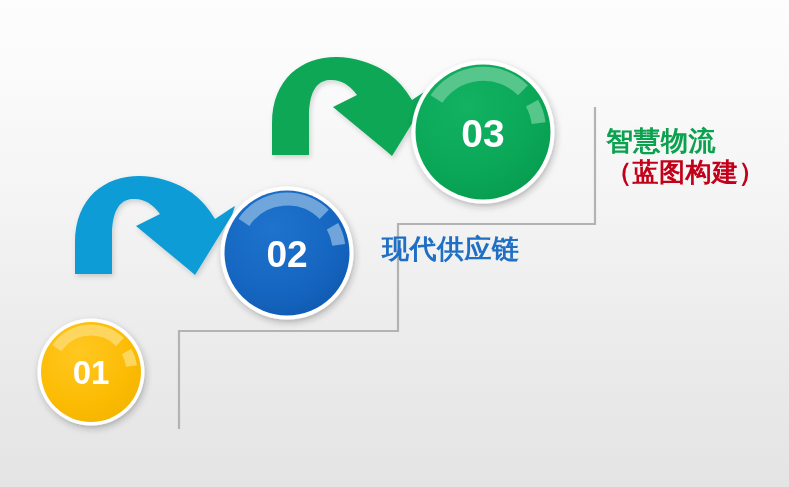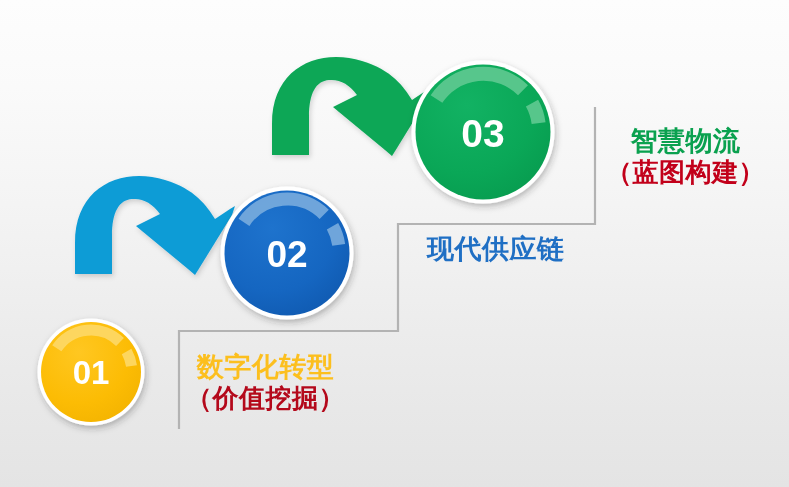--- a/index.html
+++ b/index.html
@@ -26,37 +26,36 @@
     width: 789px;
     height: 487px;
     overflow: visible;
   }
   #stairs-svg { z-index: 1; }
   #arrows-svg { z-index: 2; }
   #circles-svg { z-index: 3; }
   .label-block {
     position: absolute;
     z-index: 4;
-    text-align: center;
     line-height: 1.12;
     white-space: nowrap;
   }
   .label-title {
     font-size: 27px;
     font-weight: bold;
     letter-spacing: 0.5px;
   }
   .label-sub {
     font-size: 26px;
     font-weight: bold;
     letter-spacing: 0.5px;
     margin-top: 2px;
   }
   #label-1 { left: 186px; top: 352px; }
-  #label-2 { left: 427px; top: 234px; }
+  #label-2 { left: 382px; top: 234px; }
   #label-3 { left: 606px; top: 126px; }
   .circle-num {
     font-size: 32px;
     font-weight: bold;
     fill: #ffffff;
     font-family: "Liberation Sans", "DejaVu Sans", sans-serif;
   }
 </style>
 </head>
 <body>
@@ -159,24 +158,20 @@
 
     <g>
       <circle cx="483" cy="132" r="71.5" fill="#ffffff" filter="url(#circshadow)"></circle>
       <circle cx="483" cy="132" r="67.5" fill="url(#gradGreen)"></circle>
       <path d="M 436.5 99.0 A 56 56 0 0 1 523.0 90.3" fill="none" stroke="#5cc78e" stroke-width="14" stroke-linecap="butt" opacity="0.95"></path>
       <path d="M 532.0 103.2 A 56 56 0 0 1 538.6 123.1" fill="none" stroke="#5cc78e" stroke-width="14" stroke-linecap="butt" opacity="0.95"></path>
       <text class="circle-num" x="483" y="147" text-anchor="middle" style="font-size:39px;">03</text>
     </g>
   </svg>
 
-  <div class="label-block" id="label-1">
-    <div class="label-title" style="color:#fcbf1e;">数字化转型</div>
-    <div class="label-sub" style="color:#b4091b;">（价值挖掘）</div>
-  </div>
 
   <div class="label-block" id="label-2">
     <div class="label-title" style="color:#1f6fc4;">现代供应链</div>
   </div>
 
   <div class="label-block" id="label-3">
     <div class="label-title" style="color:#0aa14f;">智慧物流</div>
     <div class="label-sub" style="color:#c2001a;">（蓝图构建）</div>
   </div>
 

